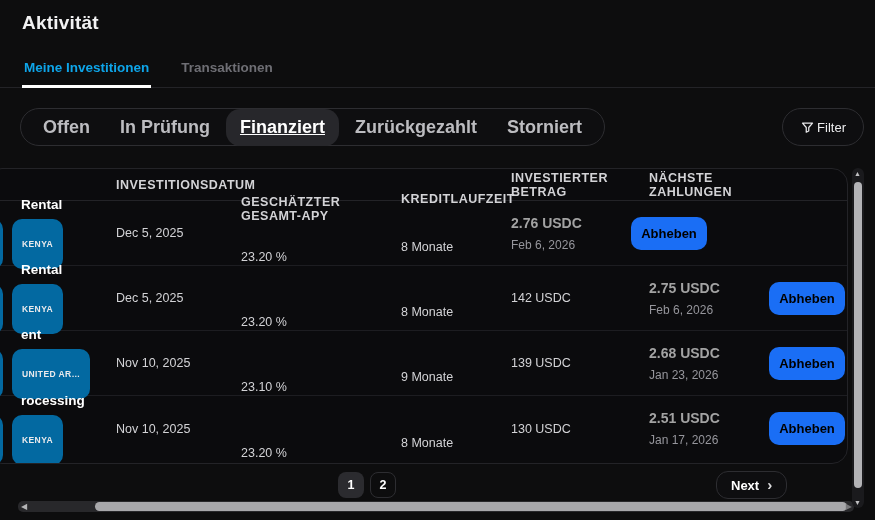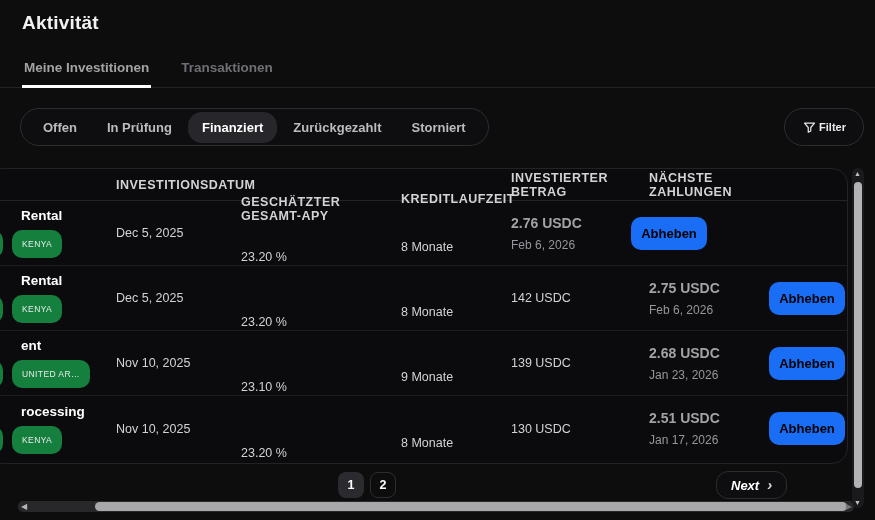--- a/index.html
+++ b/index.html
@@ -8,37 +8,37 @@
     position:relative; overflow:hidden;
     background:#0d0d0e; color:#f2f2f3;
     font-family:"Liberation Sans","DejaVu Sans",sans-serif;
   }
 
   
   .page-title { position:absolute; left:22px; top:12px; font-size:19px; font-weight:700; letter-spacing:.2px; }
 
   .tabs { position:absolute; left:0; top:52px; width:875px; height:36px; border-bottom:1px solid #232327; display:flex; gap:28px; padding-left:22px; }
   .tab { font-size:13.5px; font-weight:700; color:#6e6e74; padding:8px 2px 0 2px; height:36px; cursor:default; }
-  .tab.active { color:#a3a3a3; border-bottom:3px solid #ffffff; }
+  .tab.active { color:#0ea5e9; border-bottom:3px solid #ffffff; }
 
   
   .filters-row { position:absolute; left:20px; top:108px; width:845px; height:38px; }
   .segmented {
     position:absolute; left:0; top:0; height:38px;
     display:flex; align-items:center; gap:2px;
     border:1px solid #2d2d31; border-radius:19px; padding:0 8px;
     background:#0e0e10;
   }
-  .seg { font-size:13px; font-weight:700; color:#bcbcc0; padding:8px 14px; border-radius:14px; white-space:nowrap; }
-  .seg.selected { background:#27272b; color:#ffffff; }
+  .seg { font-size:18px; font-weight:700; color:#bcbcc0; padding:8px 14px; border-radius:14px; white-space:nowrap; }
+  .seg.selected { background:#27272b; color:#ffffff;text-decoration:underline; }
   .filter-btn {
     position:absolute; right:1px; top:0; height:38px;
     display:flex; align-items:center; gap:2px;
     border:1px solid #2d2d31; border-radius:19px; padding:0 17px;
-    background:#0e0e10; color:#ececee; font-size:11px; font-weight:700;
+    background:#0e0e10; color:#ececee; font-size:13px; font-weight:400;
   }
 
   
   .table-card {
     position:absolute; left:-14px; top:168px; width:862px; height:296px;
     background:#0b0b0d; border:1px solid #232327; border-radius:16px;
     overflow:hidden;
   }
   .thead { display:flex; height:32px; align-items:center; border-bottom:1px solid #232327; }
   .th { font-size:9.5px; font-weight:700; letter-spacing:.5px; color:#8f8f95; text-transform:uppercase; }
@@ -52,23 +52,23 @@
   .c-amount { width:138px; flex:0 0 138px; }
   .c-next   { width:118px; flex:0 0 118px; }
   .c-action { flex:1; }
 
   .cell { font-size:12.5px; color:#d3d3d6; }
 
   .c-name { padding-left:34px; overflow:visible; }
   .row-title { font-size:13.5px; font-weight:700; color:#ffffff; margin-bottom:7px; white-space:nowrap; }
   .badges { display:flex; gap:9px; margin-left:-54px; }
   .badge {
-    display:inline-block; background:#15803d; color:#eaeaec;
-    font-size:8.5px; font-weight:400; letter-spacing:.4px;
-    padding:9px 10px; border-radius:10px; white-space:nowrap; text-transform:uppercase;
+    display:inline-block; background:#0369a1; color:#eaeaec;
+    font-size:8.5px; font-weight:700; letter-spacing:.4px;
+    padding:20px 10px; border-radius:10px; white-space:nowrap; text-transform:uppercase;
   }
   .badge-cut { width:36px; text-align:right; }
 
   .next-amount { font-size:14px; font-weight:700; color:#a3a3a3; margin-bottom:7px; }
   .next-date { font-size:12px; color:#96969c; }
 
   .withdraw-btn {
     display:block; width:76px; height:33px; margin-left:2px;
     background:#1a6ef5; border:none; border-radius:10px;
     color:#000000; font-size:13px; font-weight:700;
@@ -82,21 +82,21 @@
     display:flex; align-items:center; justify-content:center;
     font-size:12.5px; font-weight:700; color:#ffffff;
     border:1px solid transparent; background:transparent;
   }
   .page-btn.current { background:#2b2b2f; }
   .page-btn.other { border-color:#2d2d31; }
   .next-btn {
     position:absolute; left:716px; top:471px; height:28px;
     display:flex; align-items:center; gap:8px; padding:0 14px;
     border:1px solid #2d2d31; border-radius:12px; background:#0e0e10;
-    color:#ffffff; font-size:13px; font-weight:700;font-style:italic;
+    color:#ffffff; font-size:13px; font-weight:700;
   }
   .next-chevron { font-size:15px; font-weight:700; color:#dcdcde; line-height:1; padding-bottom:2px; }
 
   
   .hscroll { position:absolute; left:18px; top:501px; width:836px; height:11px; background:#28282b; border-radius:5px; }
   .hscroll-thumb { position:absolute; left:77px; top:1px; width:752px; height:9px; background:#a8a8ab; border-radius:5px; }
   .hscroll-left  { position:absolute; left:3px; top:1px; font-size:8px; color:#b4b4b6; line-height:9px; }
   .hscroll-right { position:absolute; right:2px; top:1px; font-size:8px; color:#77777a; line-height:9px; }
 
   .vscroll { position:absolute; left:852px; top:168px; width:12px; height:340px; background:#1a1a1d; border-radius:6px; }

